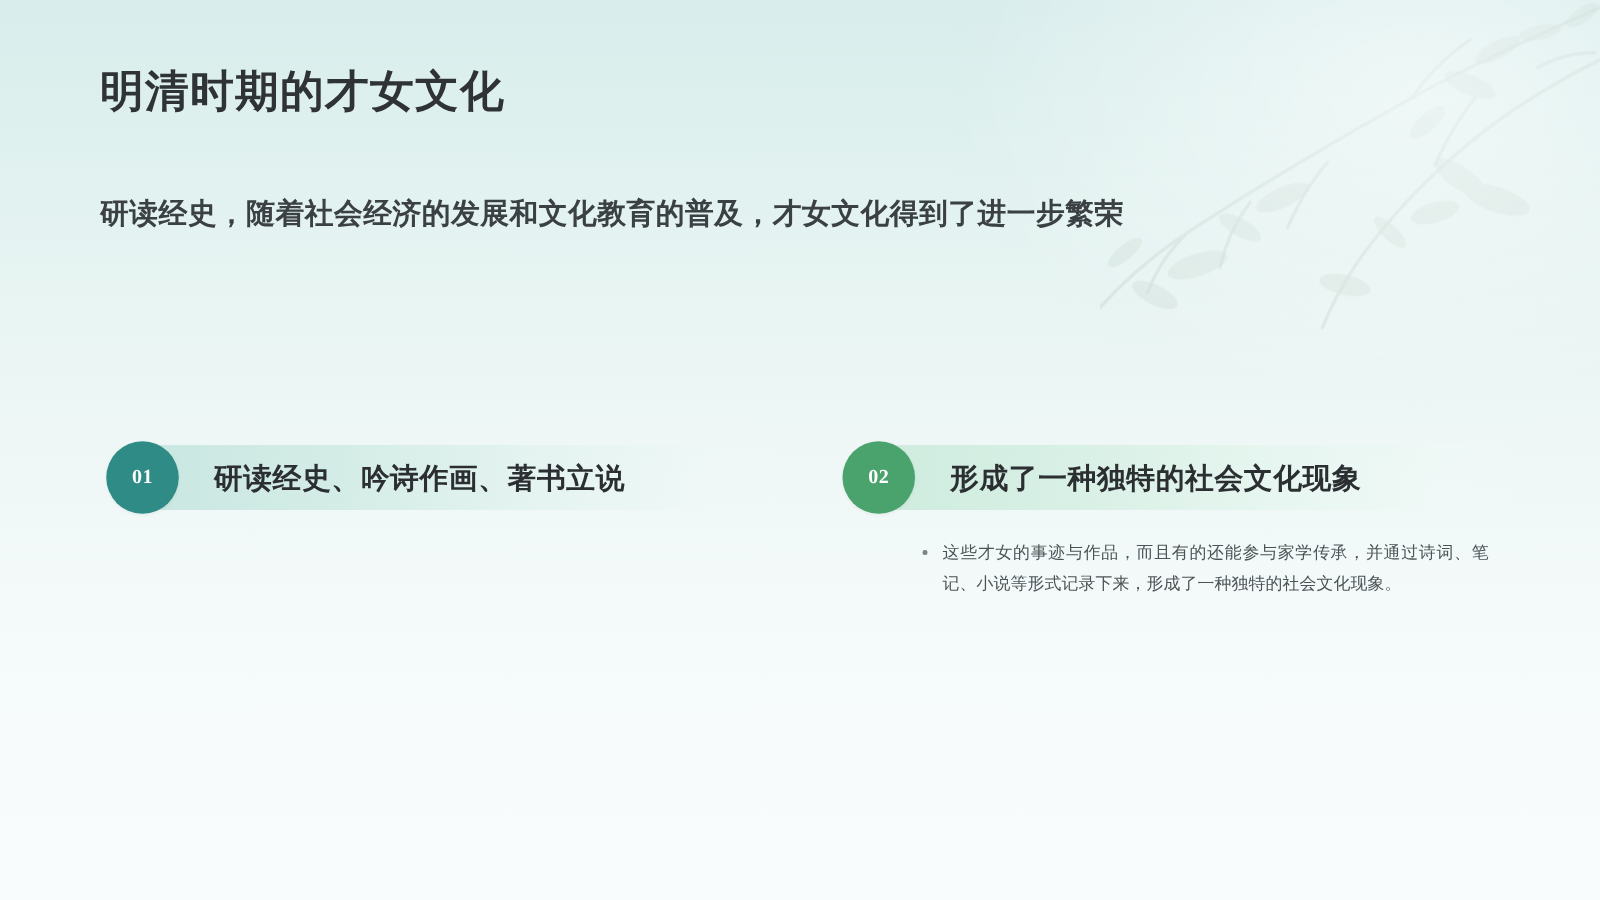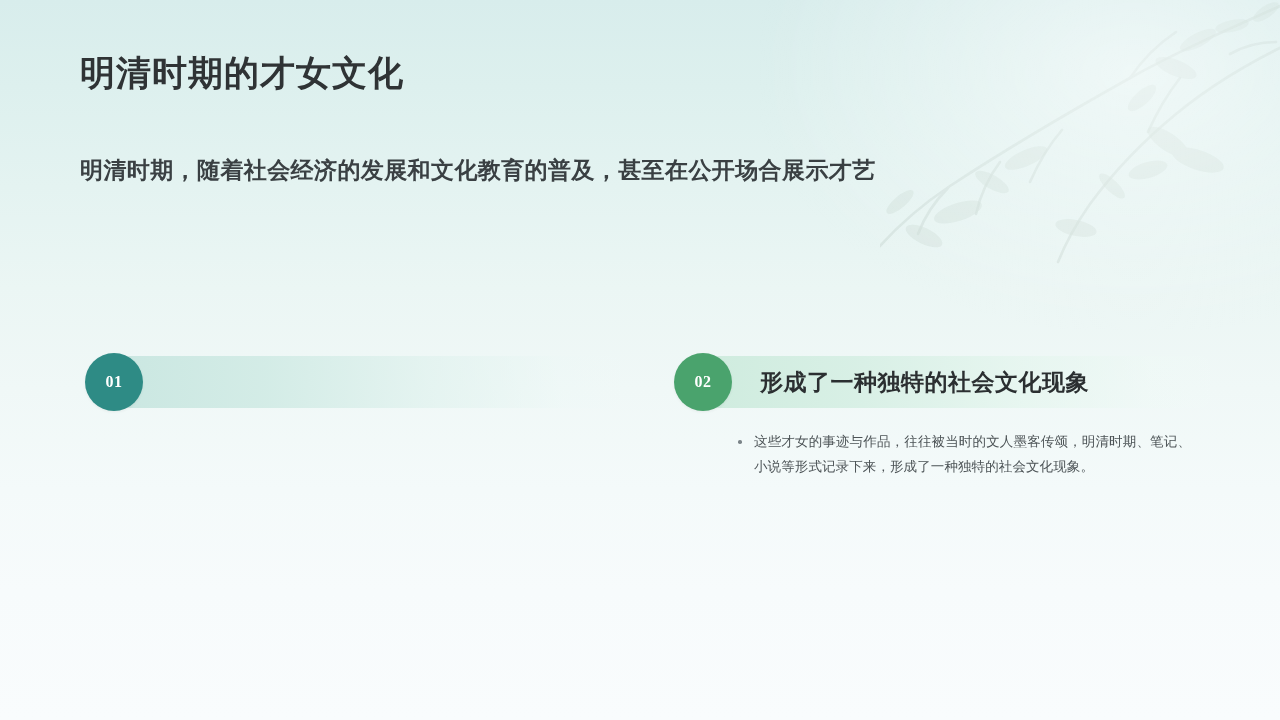--- a/index.html
+++ b/index.html
@@ -208,35 +208,36 @@
       <ellipse cx="44" cy="246" rx="20" ry="8" transform="rotate(26 44 246)"></ellipse>
       <ellipse cx="20" cy="212" rx="17" ry="6" transform="rotate(-40 20 212)"></ellipse>
       <ellipse cx="196" cy="238" rx="21" ry="8" transform="rotate(12 196 238)"></ellipse>
       <ellipse cx="386" cy="22" rx="15" ry="6" transform="rotate(-34 386 22)"></ellipse>
     </g>
   </svg>
   <div class="decor-glow"></div>
 
   <div class="header">
     <h1 class="slide-title">明清时期的才女文化</h1>
-    <p class="slide-subtitle">明清时期，随着社会经济的发展和文化教育的普及，甚至在公开场合展示才艺</p>
+    <p class="slide-subtitle">研读经史，随着社会经济的发展和文化教育的普及，才女文化得到了进一步繁荣</p>
   </div>
 
   <div class="columns">
 
     <div class="column">
       <div class="card-bar teal">
         <div class="badge teal">01</div>
+        <div class="card-heading">研读经史、吟诗作画、著书立说</div>
       </div>
     </div>
 
     <div class="column">
       <div class="card-bar green">
         <div class="badge green">02</div>
         <div class="card-heading">形成了一种独特的社会文化现象</div>
       </div>
       <ul class="bullets">
-        <li class="bullet">这些才女的事迹与作品，往往被当时的文人墨客传颂，明清时期、笔记、小说等形式记录下来，形成了一种独特的社会文化现象。</li>
+        <li class="bullet">这些才女的事迹与作品，而且有的还能参与家学传承，并通过诗词、笔记、小说等形式记录下来，形成了一种独特的社会文化现象。</li>
       </ul>
     </div>
 
   </div>
 </div>
 
 </body></html>

